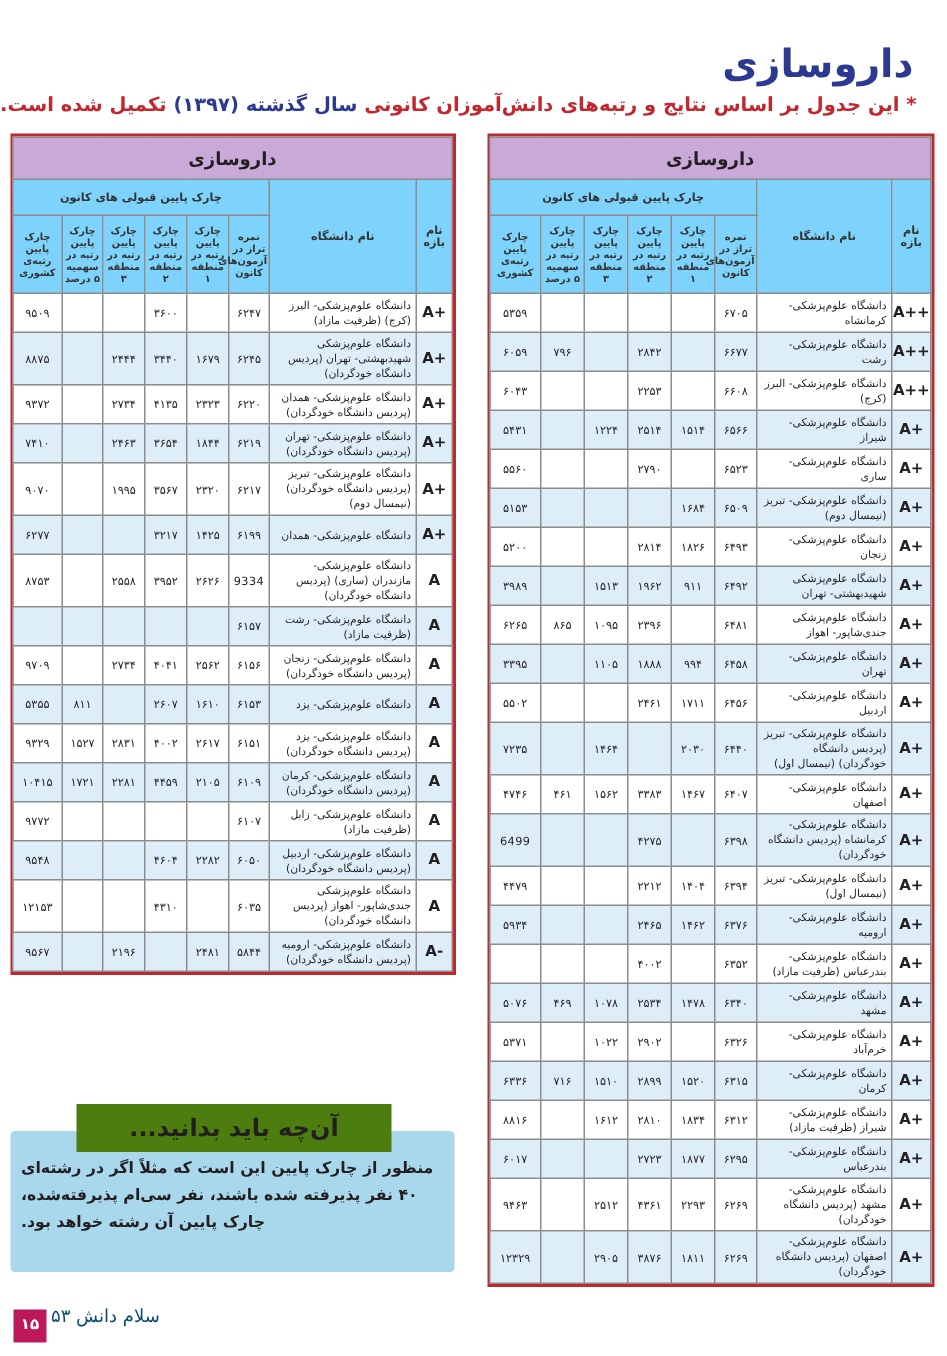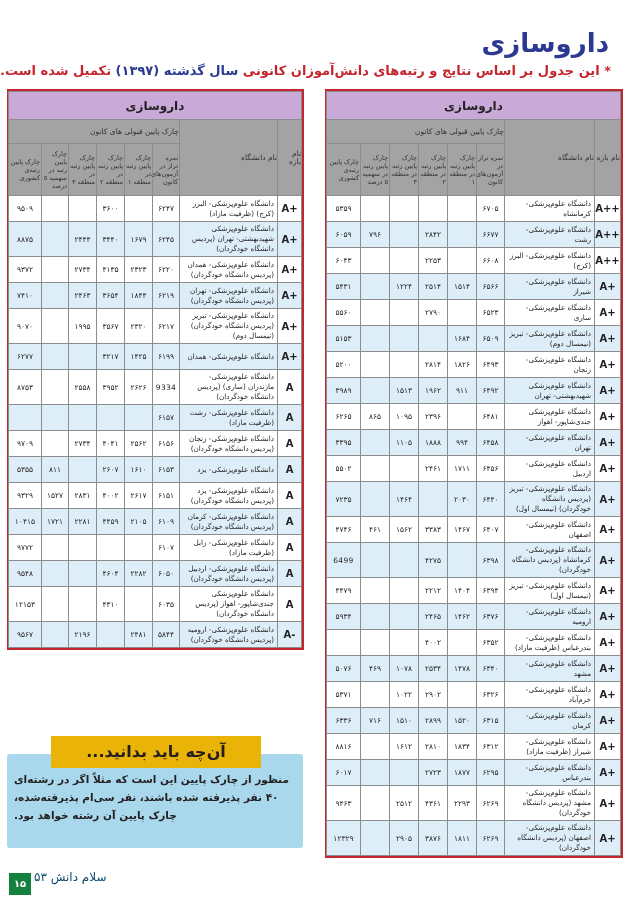--- a/index.html
+++ b/index.html
@@ -23,49 +23,49 @@
   #table-right { top: 89px; right: 8px; width: 298px; }
   #table-left  { top: 89px; left: 7px; width: 297px; }
 
   table { width: 100%; border-collapse: collapse; table-layout: fixed; }
   td, th { border: 1px solid #8c8c8c; text-align: center; vertical-align: middle; }
   .t-title th {
     background: #c9a9d7; color: #231f20; font-size: 12px; font-weight: bold;
     height: 28px; border-bottom: 1px solid #8c8c8c;
   }
   .t-head th {
-    background: #a3a3a3; font-weight: normal; font-size: 6.5px; line-height: 8px; color: #333; text-align: right;
+    background: #7dd3fc; font-weight: bold; font-size: 6.5px; line-height: 8px; color: #333;
   }
   .t-head .group { font-size: 7.5px; height: 24px; }
   .t-head .colh { height: 52px; padding: 1px; }
   .t-head .namecol { font-size: 7.5px; }
   .t-head .bazeh { font-size: 7.5px; margin-top: 42px; }
   td { font-size: 7.5px; color: #231f20; height: 26px; }
   tr.alt td { background: #ddeef9; }
   td.name { text-align: right; padding: 2px 3px; font-size: 7.2px; line-height: 10px; }
   td.tier { font-size: 10px; font-weight: bold; color: #231f20; direction: ltr; }
   td.num { font-size: 7.5px; letter-spacing: 0.3px; }
 
   .callout {
     position: absolute; left: 7px; top: 754px; width: 296px; height: 94px;
     background: #a9d8ec; border-radius: 3px;
   }
   .callout-head {
     position: absolute; left: 51px; top: 736px; width: 210px; height: 32px;
-    background: #eab308; text-align: center; font-weight: bold; font-size: 16px; color: #231f20;
+    background: #4d7c0f; text-align: center; font-weight: bold; font-size: 16px; color: #231f20;
     line-height: 32px;
   }
   .callout-text {
     position: absolute; left: 14px; top: 770px; width: 284px;
     font-size: 10.5px; font-weight: bold; line-height: 18px; text-align: left; color: #231f20;
   }
 
   .footer-badge {
     position: absolute; left: 9px; top: 873px; width: 22px; height: 22px;
-    background: #15803d; color: #fff; font-size: 10px; font-weight: bold;
+    background: #be185d; color: #fff; font-size: 10px; font-weight: bold;
     text-align: center; line-height: 22px;
   }
   .footer-brand {
     position: absolute; left: 34px; top: 870px; font-size: 12px; color: #0c4a6e;
   }
   .footer-date {
     position: absolute; left: 34px; top: 902px; font-size: 7.5px; color: #555;
   }
 </style>
 </head>

